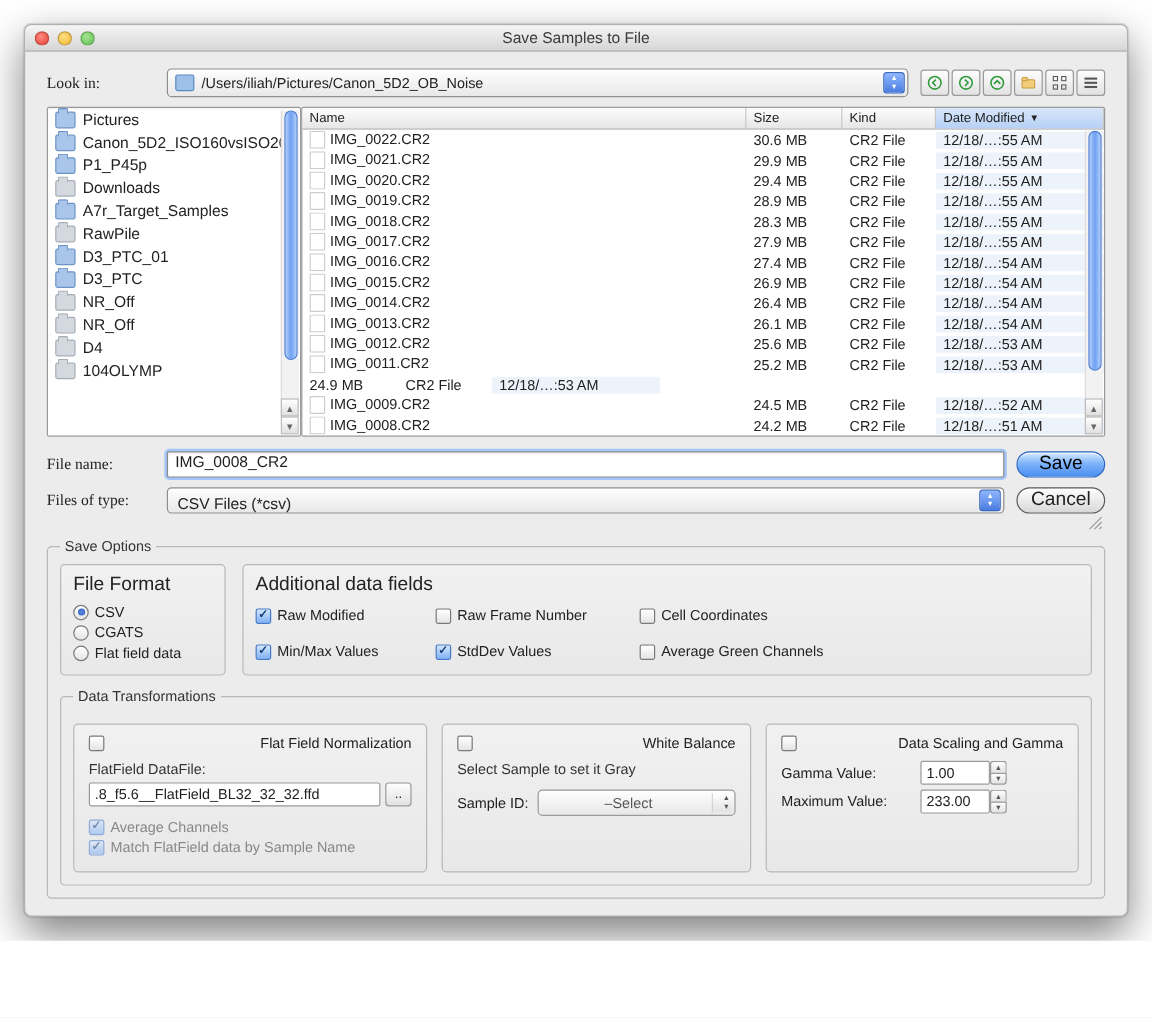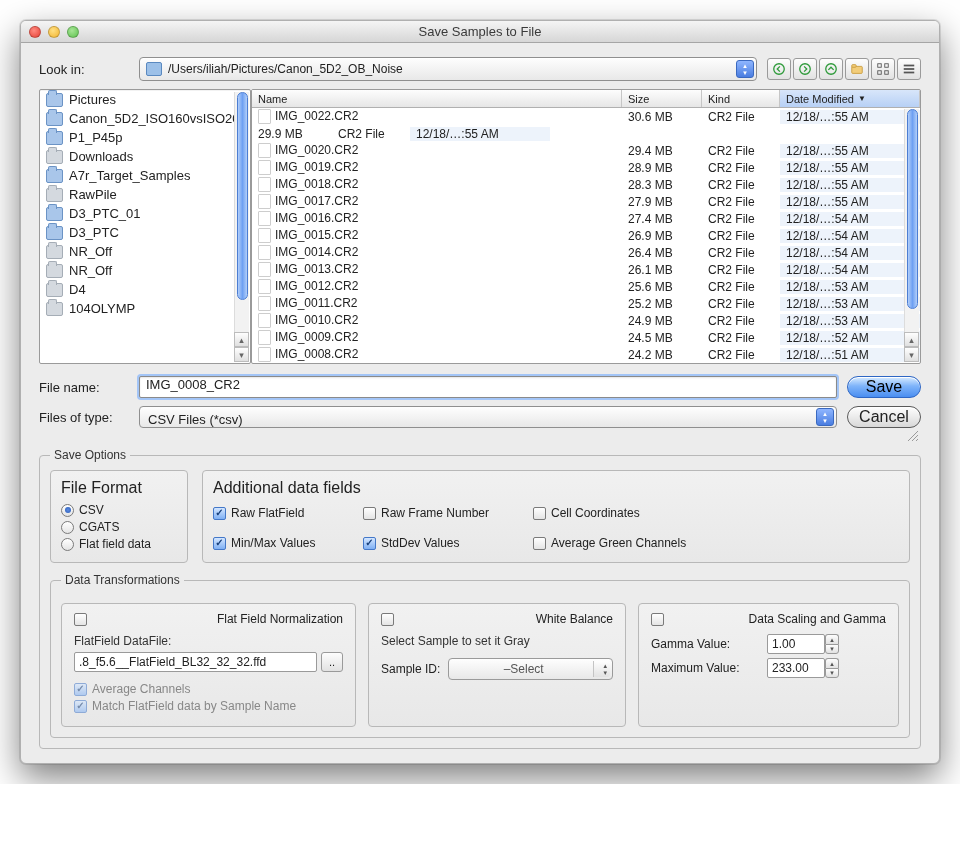--- a/index.html
+++ b/index.html
@@ -20,21 +20,21 @@
   position: relative;
 }
 .traffic { display: flex; gap: 7px; }
 .traffic span { width: 12px; height: 12px; border-radius: 50%; border: 1px solid rgba(0,0,0,0.2); }
 .tl-close { background: radial-gradient(circle at 40% 35%, #ff8a80, #e54034); }
 .tl-min { background: radial-gradient(circle at 40% 35%, #ffe083, #f2b430); }
 .tl-zoom { background: radial-gradient(circle at 40% 35%, #a7e596, #5ec24f); }
 .title { position: absolute; left:0; right:0; text-align:center; font-size: 13px; color:#3a3a3a; }
 .body { padding: 14px 18px 14px 18px; font-size: 12px; color:#222; }
 .row { display:flex; align-items:center; gap:10px; margin-bottom:8px; }
-.label { width: 90px; font-size: 13px; }
+.label { width: 90px; font-size: 13px; font-family: Liberation Serif, serif; }
 .path-combo {
   flex:1; height:24px; background:linear-gradient(#fefefe,#e8e8e8);
   border:1px solid #8f8f8f; border-radius:4px; display:flex; align-items:center;
   padding:0 20px 0 6px; position:relative; font-size:12px;
   box-shadow: inset 0 1px 0 #fff;
 }
 .path-combo .folder-mini { width:16px;height:14px;background:#9cc0e8;border:1px solid #5a89c0;border-radius:2px;margin-right:6px; }
 .combo-arrows {
   position:absolute; right:2px; top:2px; bottom:2px; width:18px;
   background:linear-gradient(#8fb6ff,#4a7de0); border-radius:3px; border:1px solid #3a69c0;
@@ -280,20 +280,21 @@
             </div>
         </div>
         <div class="fl-rows" id="file-rows">
             <div class="fl-row">
               <div class="col-name"><span class="file-ico"></span><span>IMG_0022.CR2</span></div>
               <div class="col-size">30.6 MB</div>
               <div class="col-kind">CR2 File</div>
               <div class="col-date">12/18/…:55 AM</div>
             </div>
             <div class="fl-row">
+              <div class="col-name"><span class="file-ico"></span><span>IMG_0021.CR2</span></div>
               <div class="col-size">29.9 MB</div>
               <div class="col-kind">CR2 File</div>
               <div class="col-date">12/18/…:55 AM</div>
             </div>
             <div class="fl-row">
               <div class="col-name"><span class="file-ico"></span><span>IMG_0020.CR2</span></div>
               <div class="col-size">29.4 MB</div>
               <div class="col-kind">CR2 File</div>
               <div class="col-date">12/18/…:55 AM</div>
             </div>
@@ -345,21 +346,20 @@
               <div class="col-kind">CR2 File</div>
               <div class="col-date">12/18/…:53 AM</div>
             </div>
             <div class="fl-row">
               <div class="col-name"><span class="file-ico"></span><span>IMG_0011.CR2</span></div>
               <div class="col-size">25.2 MB</div>
               <div class="col-kind">CR2 File</div>
               <div class="col-date">12/18/…:53 AM</div>
             </div>
             <div class="fl-row">
-              <div class="col-name"><span class="file-ico"></span><span>IMG_0010.CR2</span></div>
               <div class="col-size">24.9 MB</div>
               <div class="col-kind">CR2 File</div>
               <div class="col-date">12/18/…:53 AM</div>
             </div>
             <div class="fl-row">
               <div class="col-name"><span class="file-ico"></span><span>IMG_0009.CR2</span></div>
               <div class="col-size">24.5 MB</div>
               <div class="col-kind">CR2 File</div>
               <div class="col-date">12/18/…:52 AM</div>
             </div>
@@ -419,21 +419,21 @@
                 <span class="radio"></span>
                 <span>Flat field data</span>
               </div>
             </div>
         </div>
         <div class="subgroup ad">
           <div class="sg-title">Additional data fields</div>
           <div class="ad-grid" id="ad-opts">
               <div class="opt">
                 <span class="check checked"></span>
-                <span>Raw FlatField</span>
+                <span>Raw Modified</span>
               </div>
               <div class="opt">
                 <span class="check"></span>
                 <span>Raw Frame Number</span>
               </div>
               <div class="opt">
                 <span class="check"></span>
                 <span>Cell Coordinates</span>
               </div>
               <div class="opt">

